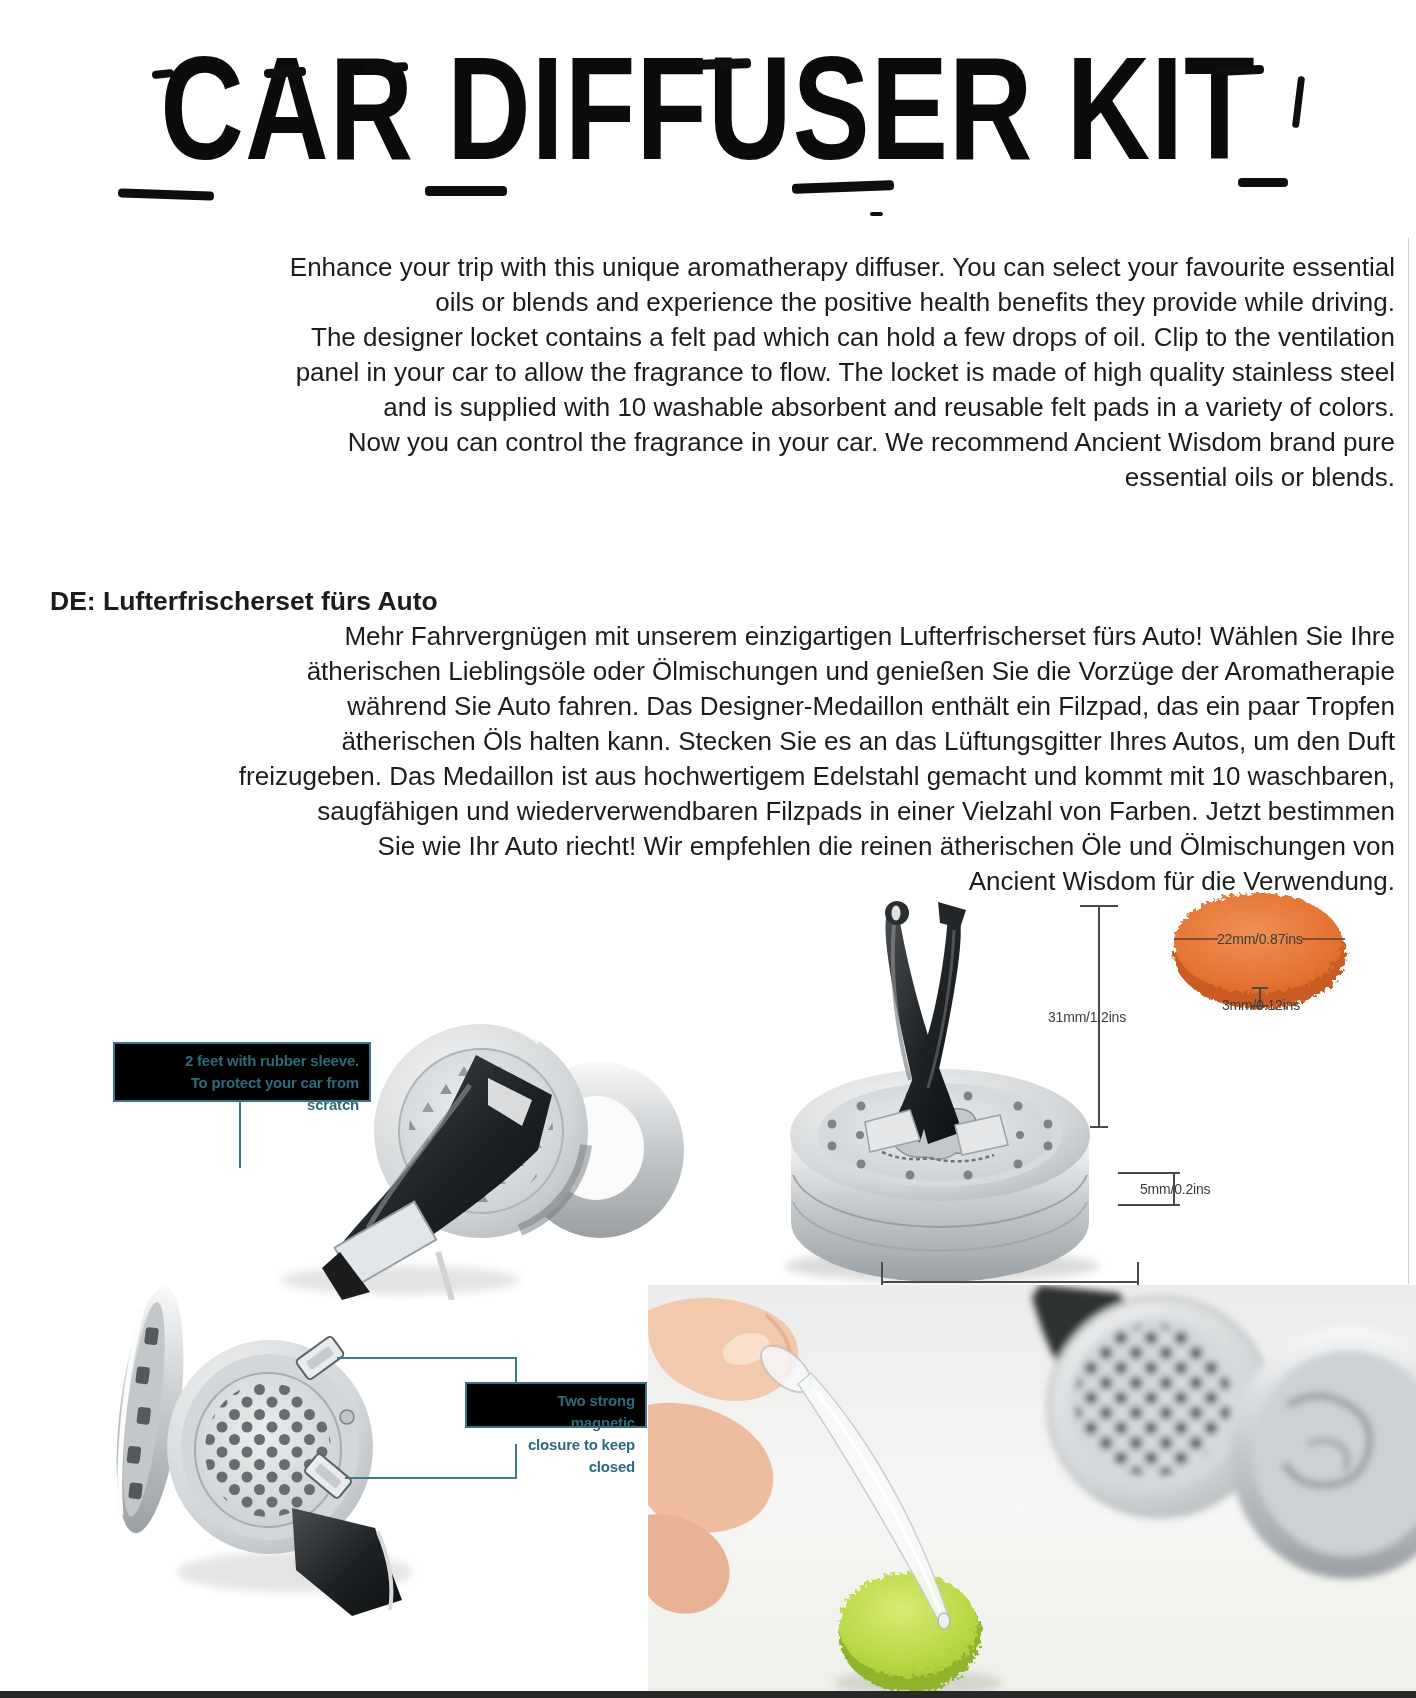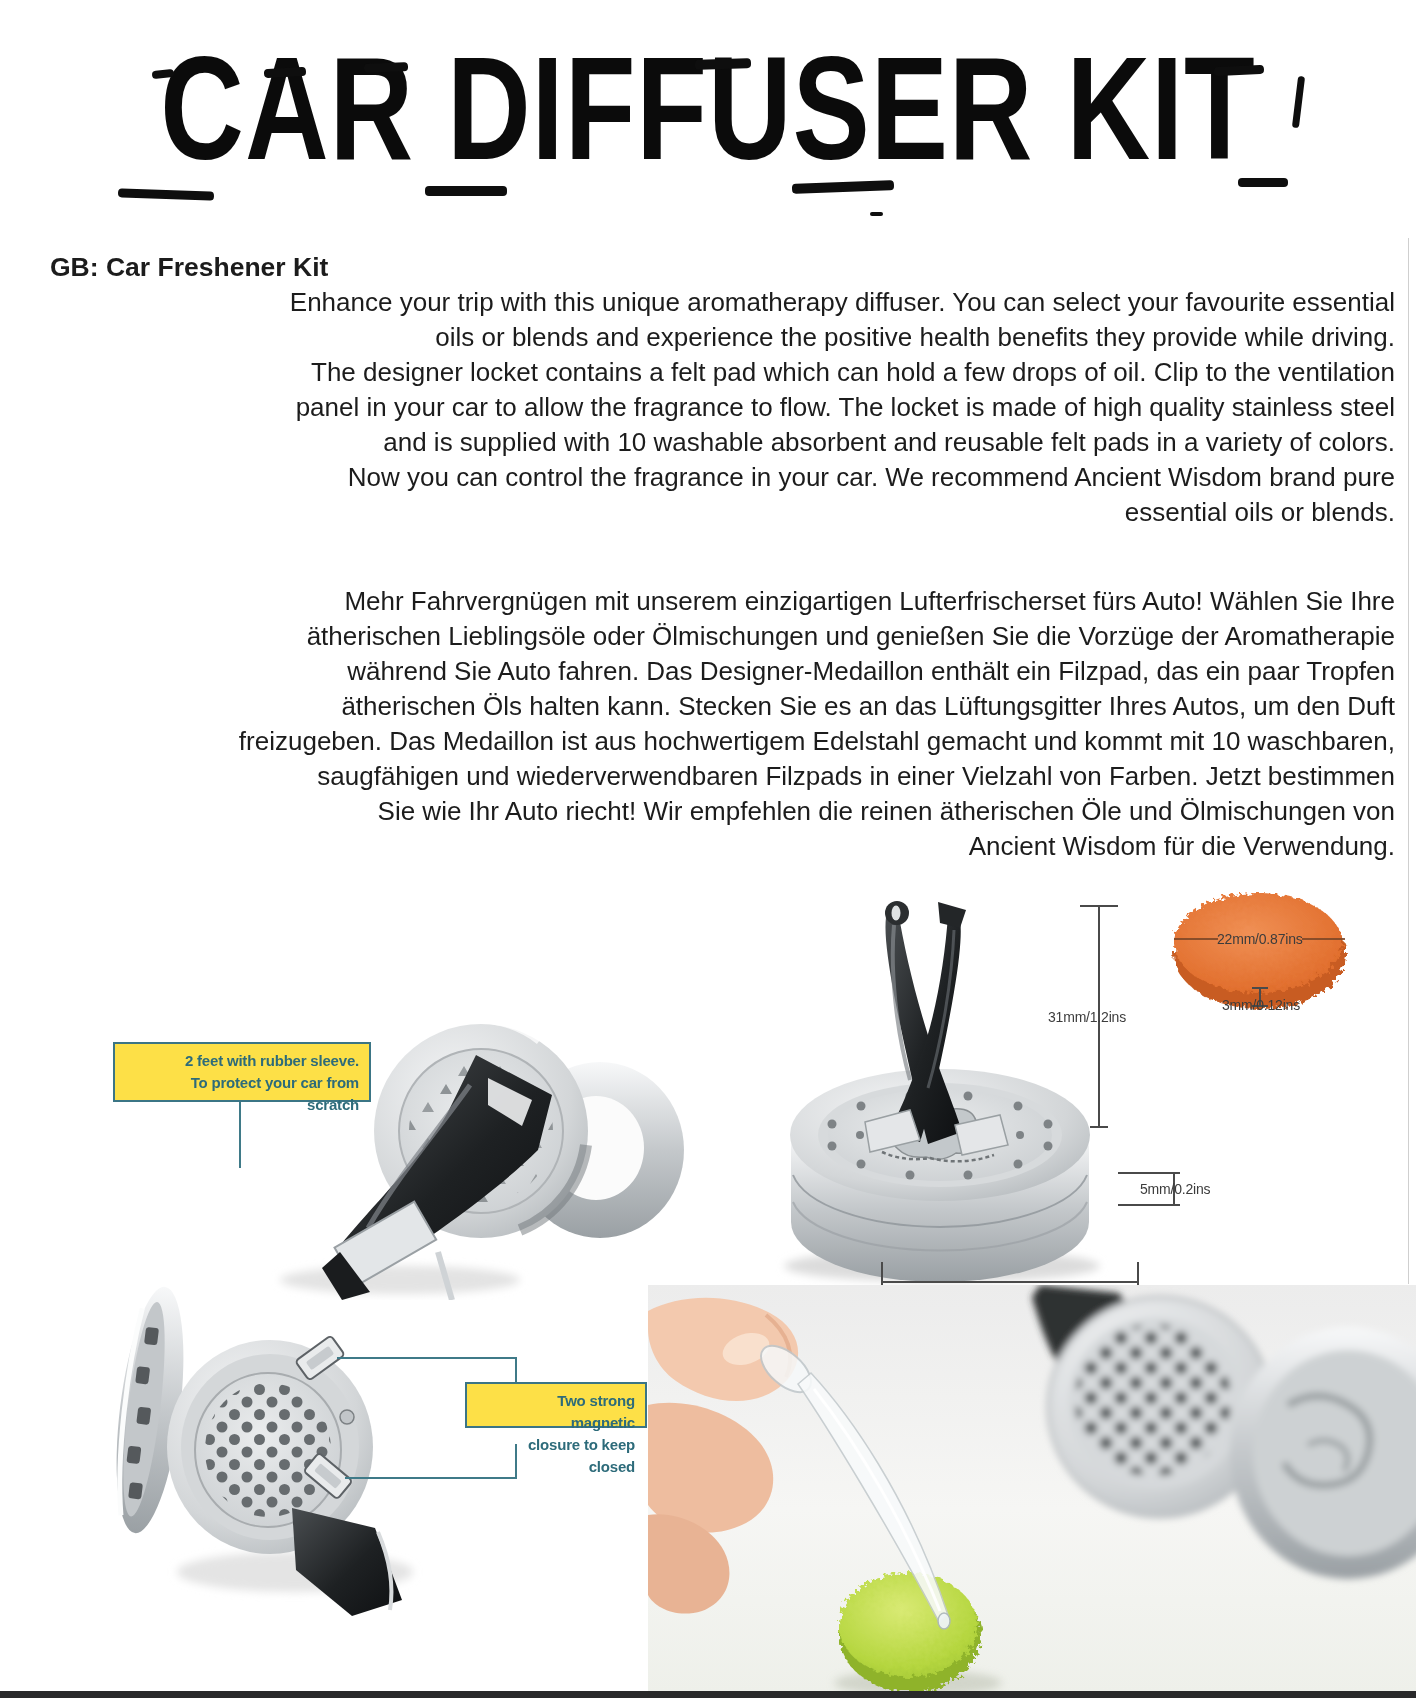--- a/index.html
+++ b/index.html
@@ -7,21 +7,21 @@
         font-family:"Liberation Sans", sans-serif;color:#1c1c1c;margin:0 auto;}
   .title{position:absolute;left:0;top:30px;width:1416px;text-align:center;
          font-size:138px;font-weight:bold;line-height:1.1;letter-spacing:1px;
          color:#0b0b0b;white-space:nowrap;transform:scaleX(.84) scaleY(1.06);transform-origin:50% 20%;}
   .grunge{position:absolute;background:#0e0e0e;border-radius:4px;}
   .textblock{position:absolute;left:50px;width:1345px;font-size:26px;line-height:35px;}
   .textblock h2{margin:0;font-size:26.5px;font-weight:bold;line-height:35px;}
   .textblock p{margin:0;}
   .preline{white-space:pre-line;text-align:right;}
   .photo-svg{position:absolute;}
-  .callout{position:absolute;border:2px solid #3b7585;background:#fde047;color:#2d6b7a;
+  .callout{position:absolute;border:2px solid #3b7585;background:#000000;color:#2d6b7a;
            font-weight:bold;font-size:15px;line-height:22px;padding:6px 10px 5px 28px;
            letter-spacing:-.2px;box-sizing:border-box;}
   .cline{position:absolute;background:#3f7a88;}
   .dim{position:absolute;font-size:14px;font-weight:normal;color:#3c3c3c;white-space:nowrap;letter-spacing:-.2px;}
   .photoD{position:absolute;left:648px;top:1285px;width:768px;height:407px;
           background:linear-gradient(180deg,#ececec,#f6f6f4 55%,#eef0ea);overflow:hidden;}
   .bottombar{position:absolute;left:0;top:1691px;width:1416px;height:7px;background:#29292a;}
   .edgeline{position:absolute;left:1408px;top:238px;width:1px;height:1046px;background:#c3c3c3;opacity:.8;}
 </style>
 </head>
@@ -94,31 +94,31 @@
     <div class="grunge" style="left:1214px;top:66px;width:50px;height:9px;transform:rotate(-3deg)"></div>
     <div class="grunge" style="left:118px;top:190px;width:96px;height:9px;transform:rotate(2deg)"></div>
     <div class="grunge" style="left:425px;top:186px;width:82px;height:10px"></div>
     <div class="grunge" style="left:792px;top:182px;width:102px;height:10px;transform:rotate(-2deg)"></div>
     <div class="grunge" style="left:1238px;top:178px;width:50px;height:9px"></div>
     <div class="grunge" style="left:1295px;top:76px;width:7px;height:52px;transform:rotate(7deg)"></div>
     <div class="grunge" style="left:870px;top:212px;width:13px;height:4px"></div>
   </div>
 
   <div class="textblock" style="top:250px">
-    <h2>GB: Car Freshener Kit</h2>
     <p class="preline">Enhance your trip with this unique aromatherapy diffuser. You can select your favourite essential
 oils or blends and experience the positive health benefits they provide while driving.
 The designer locket contains a felt pad which can hold a few drops of oil. Clip to the ventilation
 panel in your car to allow the fragrance to flow. The locket is made of high quality stainless steel
 and is supplied with 10 washable absorbent and reusable felt pads in a variety of colors.
 Now you can control the fragrance in your car. We recommend Ancient Wisdom brand pure
 essential oils or blends.</p>
   </div>
 
   <div class="textblock" style="top:584px">
+    <h2>DE: Lufterfrischerset fürs Auto</h2>
     <p class="preline">Mehr Fahrvergnügen mit unserem einzigartigen Lufterfrischerset fürs Auto! Wählen Sie Ihre
 ätherischen Lieblingsöle oder Ölmischungen und genießen Sie die Vorzüge der Aromatherapie
 während Sie Auto fahren. Das Designer-Medaillon enthält ein Filzpad, das ein paar Tropfen
 ätherischen Öls halten kann. Stecken Sie es an das Lüftungsgitter Ihres Autos, um den Duft
 freizugeben. Das Medaillon ist aus hochwertigem Edelstahl gemacht und kommt mit 10 waschbaren,
 saugfähigen und wiederverwendbaren Filzpads in einer Vielzahl von Farben. Jetzt bestimmen
 Sie wie Ihr Auto riecht! Wir empfehlen die reinen ätherischen Öle und Ölmischungen von
 Ancient Wisdom für die Verwendung.</p>
   </div>
 

